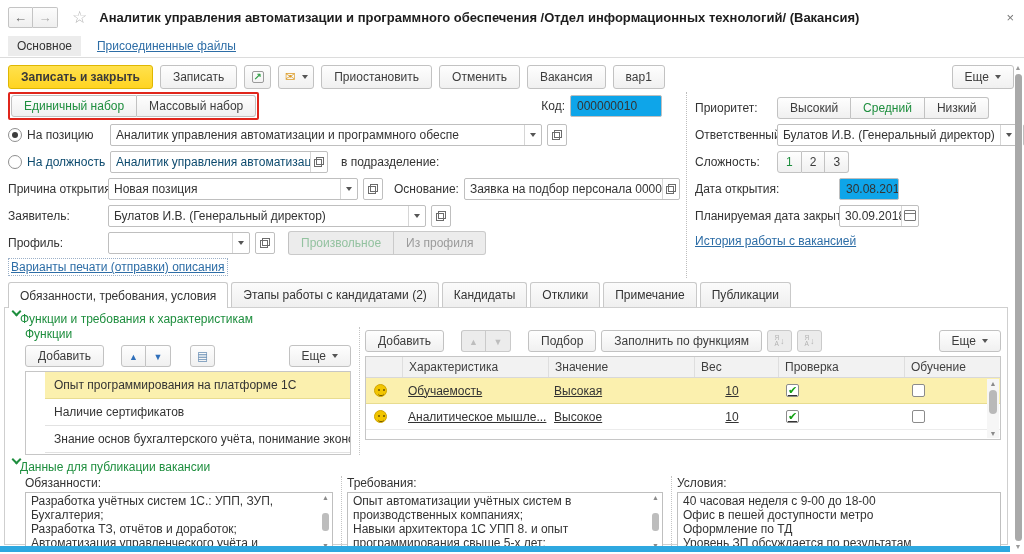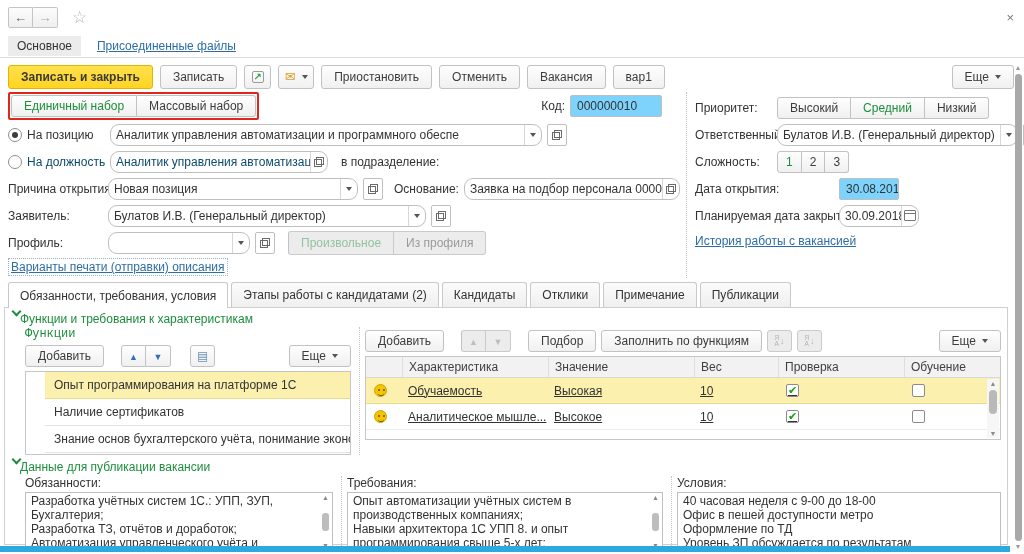--- a/index.html
+++ b/index.html
@@ -36,33 +36,33 @@
   .ml-auto { margin-left:auto; }
   
   .row2 { display:flex; align-items:center; padding:1px 10px 2px 6px; height:29px; }
   .red-wrap { border:2px solid #e0251b; border-radius:2px; padding:1px; display:inline-flex; }
   .seg { display:inline-flex; }
   .seg .btn { border-radius:0; border-left:none; height:22px; }
   .seg .btn:first-child { border-radius:3px 0 0 3px; border-left:1px solid #c2c2c2; }
   .seg .btn:last-child { border-radius:0 3px 3px 0; }
   .green-text { color:#1e8e3e; }
   .code-group { margin-left:auto; margin-right:14px; display:flex; align-items:center; gap:5px; }
-  .input { height:22px; border:1px solid #bfbfbf; border-radius:2px; background:#7dd3fc; padding:0 6px; display:flex; align-items:center; white-space:nowrap; overflow:hidden; }
+  .input { height:22px; border:1px solid #bfbfbf; border-radius:2px; background:#0ea5e9; padding:0 6px; display:flex; align-items:center; white-space:nowrap; overflow:hidden; }
   
   .form-split { display:flex; align-items:stretch; }
   .left-col { width:686px; padding:0 0 0 8px; }
   .vdots { border-left:1px dotted #bdbdbd; }
   .right-col { flex:1; padding:2px 12px 0 8px; }
   .frow { display:flex; align-items:center; height:27px; gap:5px; }
   .flabel { flex:none; white-space:nowrap; }
   .w95 { width:95px; } .w76 { width:77px; } .w140 { width:139px; }
   .radio { width:14px; height:14px; border:1px solid #8f8f8f; border-radius:50%; background:#fff; position:relative; flex:none; }
   .radio.on::after { content:""; position:absolute; inset:3px; background:#3d3d3d; border-radius:50%; }
   .dim { color:#0c4a6e; }
-  .combo { display:flex; align-items:center; border:1px solid #bfbfbf; border-radius:9px; height:22px; background:#fff; overflow:hidden; }
+  .combo { display:flex; align-items:center; border:1px solid #bfbfbf; border-radius:2px; height:22px; background:#fff; overflow:hidden; }
   .combo .val { padding:0 5px; flex:1; white-space:nowrap; overflow:hidden; }
   .combo .dd { width:17px; border-left:1px solid #d6d6d6; align-self:stretch; display:flex; align-items:center; justify-content:center; }
   .ico-open-btn { width:20px; height:22px; border:1px solid #bfbfbf; border-radius:2px; background:#fff; display:flex; align-items:center; justify-content:center; flex:none; }
   .ico-open { position:relative; width:10px; height:10px; }
   .ico-open::before { content:""; position:absolute; left:0; bottom:0; width:6px; height:6px; border:1px solid #6b6b6b; background:#fff; }
   .ico-open::after { content:""; position:absolute; right:0; top:0; width:6px; height:6px; border:1px solid #6b6b6b; }
   .btn-dis { background:#ececec; border-color:#cacaca; cursor:default; }
   .pale-green { color:#93c2a0; } .pale-grey { color:#9b9b9b; }
   .ico-cal { width:12px; height:11px; border:1px solid #777; border-radius:1px; position:relative; }
   .ico-cal::before { content:""; position:absolute; top:2px; left:0; right:0; border-top:1px solid #777; }
@@ -73,21 +73,21 @@
     border:1px solid #c9c9c9; border-bottom:none; border-radius:3px 3px 0 0; margin-right:3px; white-space:nowrap; cursor:pointer; }
   .ptab.active { background:#fff; height:26px; margin-bottom:-1px; }
   
   .tabpage { margin:0 16px 0 4px; border:1px solid #cfcfcf; background:#fff; height:238px; padding-top:2px; position:relative; }
   .sec-h { color:#1e8e3e; display:flex; padding:2px 0 1px 8px; height:17px; }
   .chev { width:7px; height:7px; border-left:2px solid #1e8e3e; border-bottom:2px solid #1e8e3e; transform:rotate(-45deg); margin-top:-4px; flex:none; }
   .cols2 { display:flex; padding:0 6px 0 20px; }
   .func-col { width:326px; flex:none; }
   .sep-col { border-left:1px dotted #c4c4c4; margin:0 5px 0 8px; }
   .req-col { flex:1; min-width:0; }
-  .sub-label { color:#1e8e3e; height:15px; white-space:nowrap;font-family:Liberation Mono, monospace; }
+  .sub-label { color:#1e8e3e; height:15px; white-space:nowrap; }
   .toolbar { display:flex; align-items:center; gap:5px; height:26px; margin:1px 0 2px; }
   .tb { height:22px; }
   .tb-icon { width:25px; padding:0; }
   .arr-up::before { content:"▲"; color:#2f6fba; font-size:9px; }
   .arr-dn::before { content:"▼"; color:#2f6fba; font-size:9px; }
   .dis .arr-up::before, .dis .arr-dn::before { color:#bdbdbd; }
   .ico-list::before { content:"▤"; color:#6a8fb5; font-size:12px; }
   .ico-sort { display:flex; align-items:center; }
   .ico-sort .lts { display:flex; flex-direction:column; font-size:6.5px; line-height:6px; color:#b2b2b2; }
   .ico-sort .dn { font-size:9px; color:#b2b2b2; margin-left:1px; }
@@ -95,21 +95,21 @@
   .func-item { height:27px; display:flex; align-items:center; padding:0 9px; border-bottom:1px solid #e2e2e2; white-space:nowrap; overflow:hidden; cursor:pointer; }
   .func-item.sel { background:#fbf0ae; border-bottom-color:#e8dc90; }
   .req-table { border:1px solid #c6c6c6; height:84px; position:relative; overflow:hidden; background:#fff; }
   .tr { display:grid; grid-template-columns:36px 146px 146px 84px 126px 1fr; align-items:center; }
   .tr.head { height:21px; background:#f2f2f2; border-bottom:1px solid #d8d8d8; color:#3f3f3f; }
   .tr.head > div { padding:0 6px; border-left:1px solid #dedede; height:100%; display:flex; align-items:center; overflow:hidden; white-space:nowrap; }
   .tr.head > div:first-child { border-left:none; }
   .tr.row { height:26px; border-bottom:1px solid #ececec;text-decoration:underline; }
   .tr.row.sel { background:#fbf0ae; border-bottom-color:#e8dc90; }
   .td { padding:0 6px; white-space:nowrap; overflow:hidden; }
-  .td.num { text-align:left; padding-right:14px; }
+  .td.num { text-align:center; padding-right:14px; }
   .smiley { width:13px; height:13px; border-radius:50%; background:#f2c500; border:1px solid #cfa400; position:relative; margin-left:8px; }
   .smiley::before { content:""; position:absolute; top:4px; left:3px; width:2px; height:2px; background:#6b5200; border-radius:50%; box-shadow:5px 0 0 #6b5200; }
   .smiley::after { content:""; position:absolute; left:3px; top:7px; width:6px; height:3px; border-bottom:1px solid #6b5200; border-radius:0 0 5px 5px; }
   .cb { width:13px; height:13px; border:1px solid #8b8b8b; border-radius:2px; background:#fff; display:flex; align-items:center; justify-content:center;
     font-size:11px; line-height:11px; color:#12a012; font-weight:bold; margin-left:2px; }
   .vsb { position:absolute; right:1px; top:22px; bottom:1px; width:12px; display:flex; flex-direction:column; align-items:center; background:#f6f6f6; }
   .vsb .thumb { width:8px; border-radius:4px; background:#b9b9b9; }
   .vsb .a { font-size:7px; color:#8a8a8a; line-height:9px; }
   .cols3 { display:flex; padding:1px 6px 0 20px; }
   .ta-col { flex:none; }
@@ -131,20 +131,21 @@
 <div class="titlebar">
   <div class="nav-pair">
     <div class="nav-btn">
         <span>←</span>
       </div>
     <div class="nav-btn">
         <span>→</span>
       </div>
   </div>
   <span class="star">☆</span>
+  <span class="wtitle">Аналитик управления автоматизации и программного обеспечения /Отдел информационных технологий/ (Вакансия)</span>
   <span class="close-x">×</span>
 </div>
 
 <div class="navtabs">
   <span class="navtab-active">Основное</span>
   <span class="link">Присоединенные файлы</span>
 </div>
 
 <div class="cmdbar">
   <div class="btn btn-yellow">

